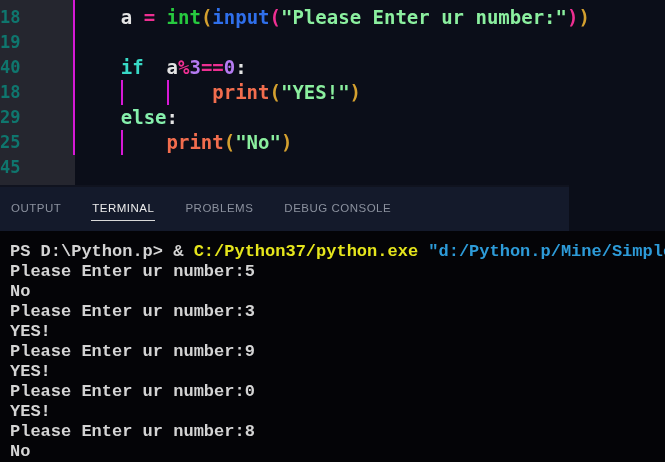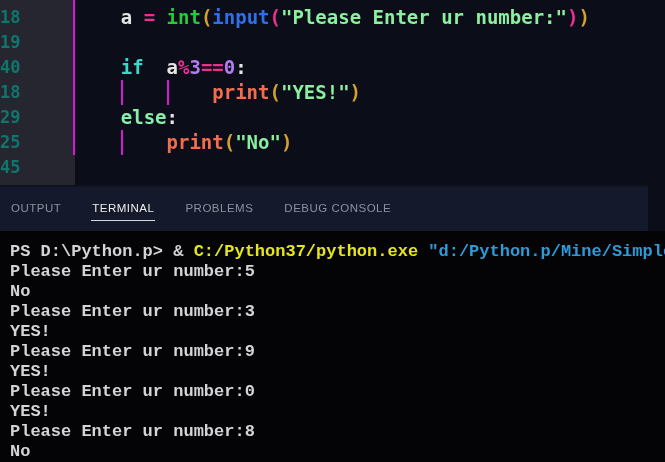--- a/index.html
+++ b/index.html
@@ -38,21 +38,21 @@
   }
   .code {
     flex:1; position:relative;
     margin-left:30px;
     white-space:pre;
   }
   .iguide { position:absolute; top:0; bottom:0; width:2px; }
 
   
   .panel-tabs {
-    width:648px; height:46px; box-sizing:border-box;
+    width:569px; height:46px; box-sizing:border-box;
     background:#141a2b;
     border-top:2px solid #10131f;
     display:flex; align-items:flex-start;
     padding-left:10px; gap:29px;
   }
   .tab {
     font-size:11.5px; letter-spacing:0.5px;
     color:#8b919e;
     padding:15px 1px 6px 1px;
     border-bottom:1.5px solid transparent;

